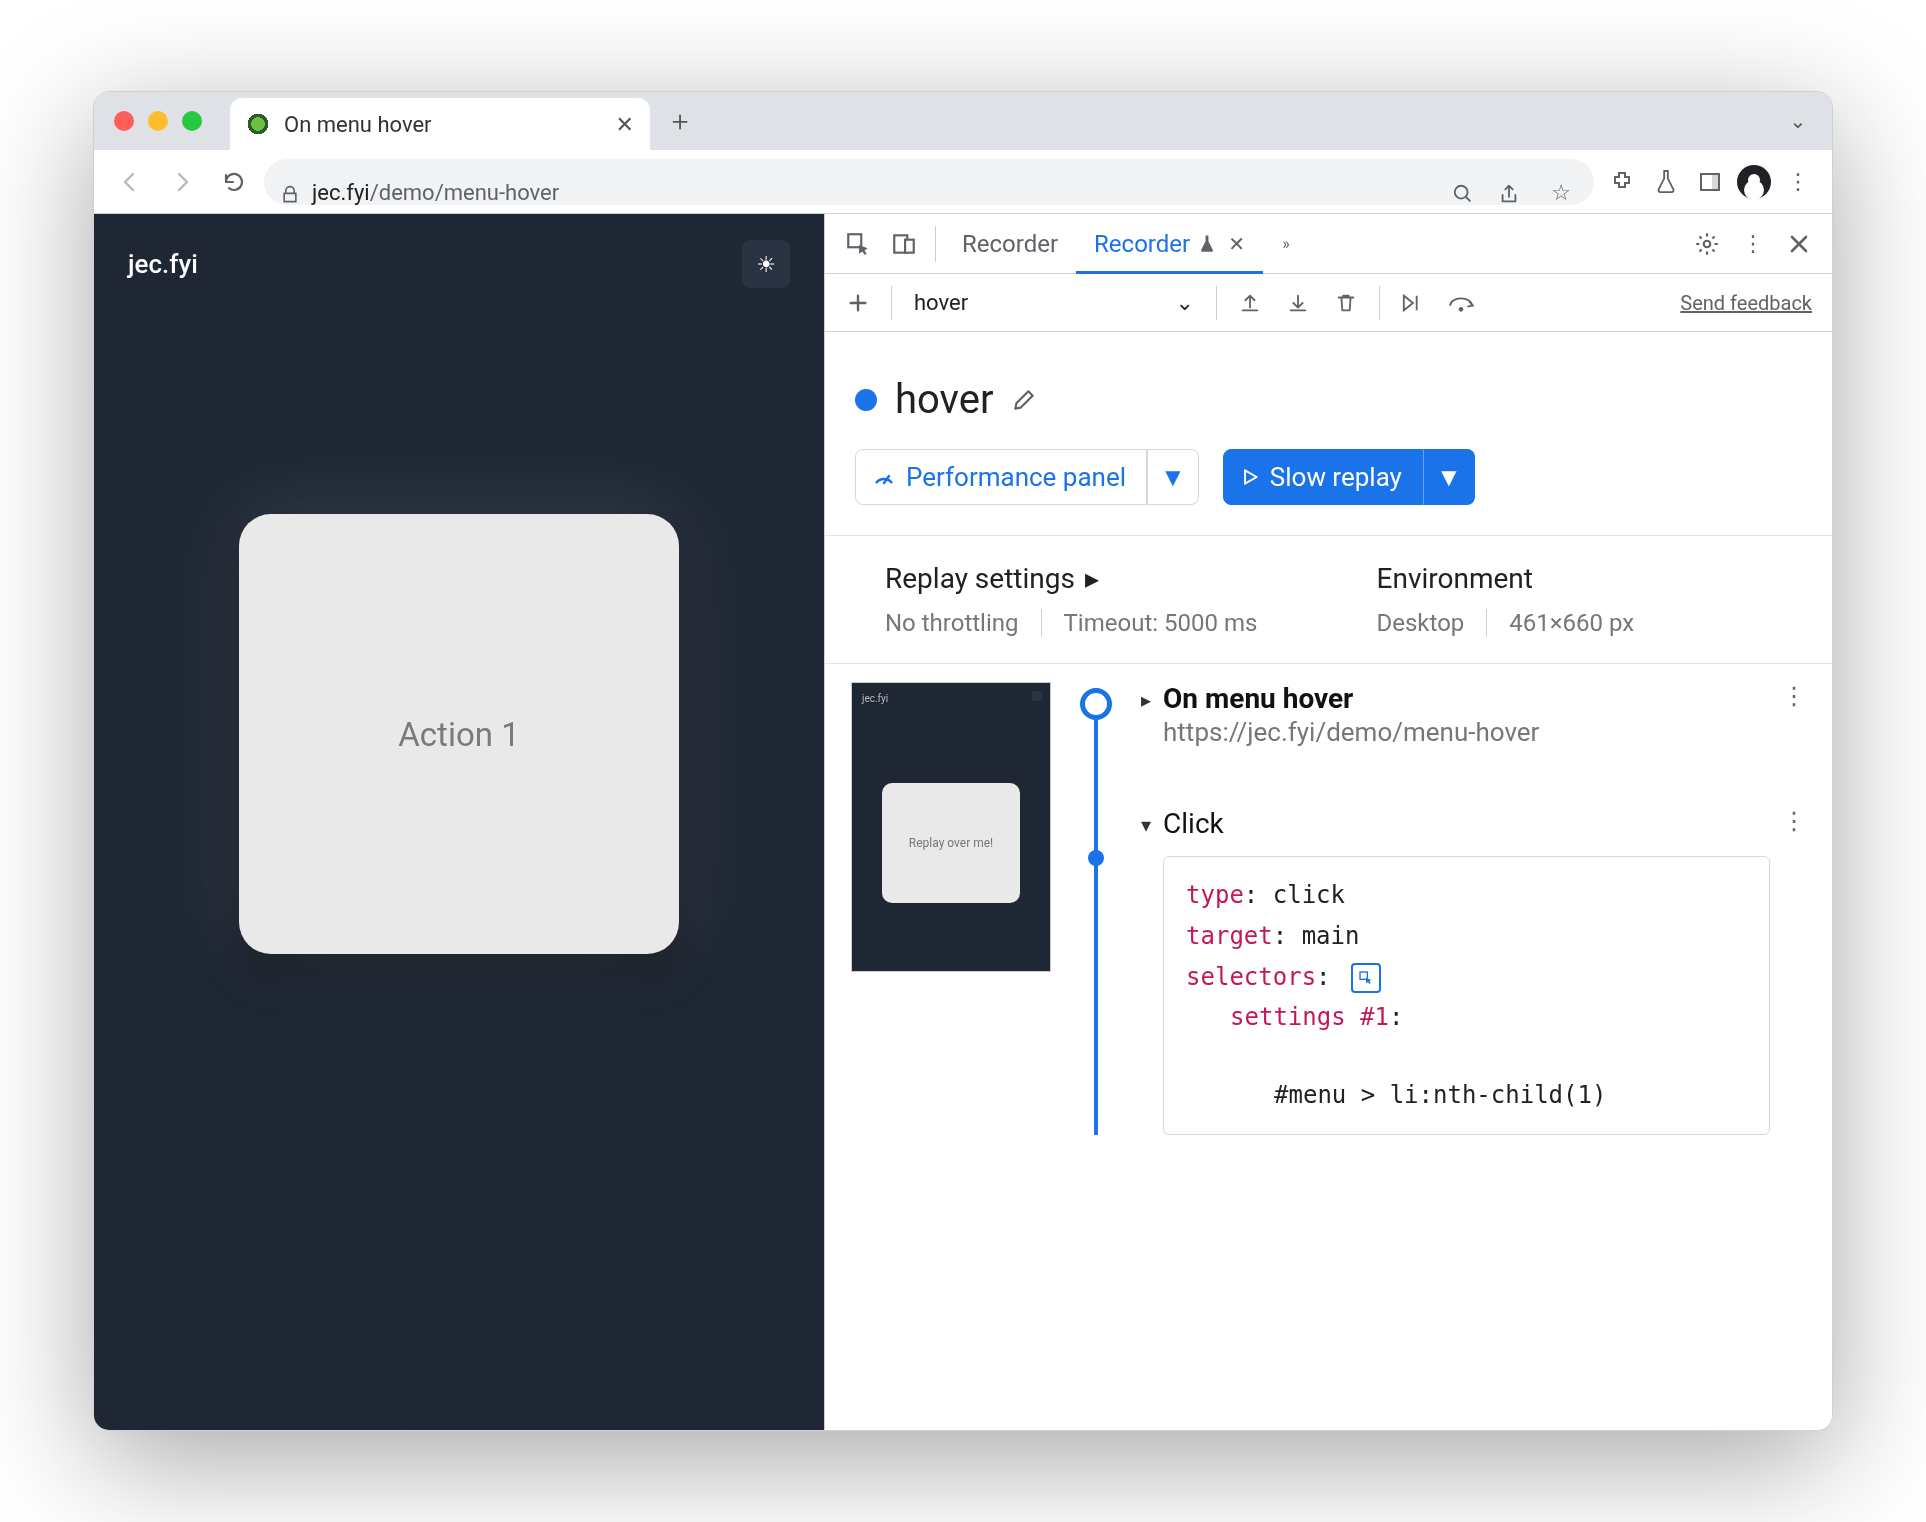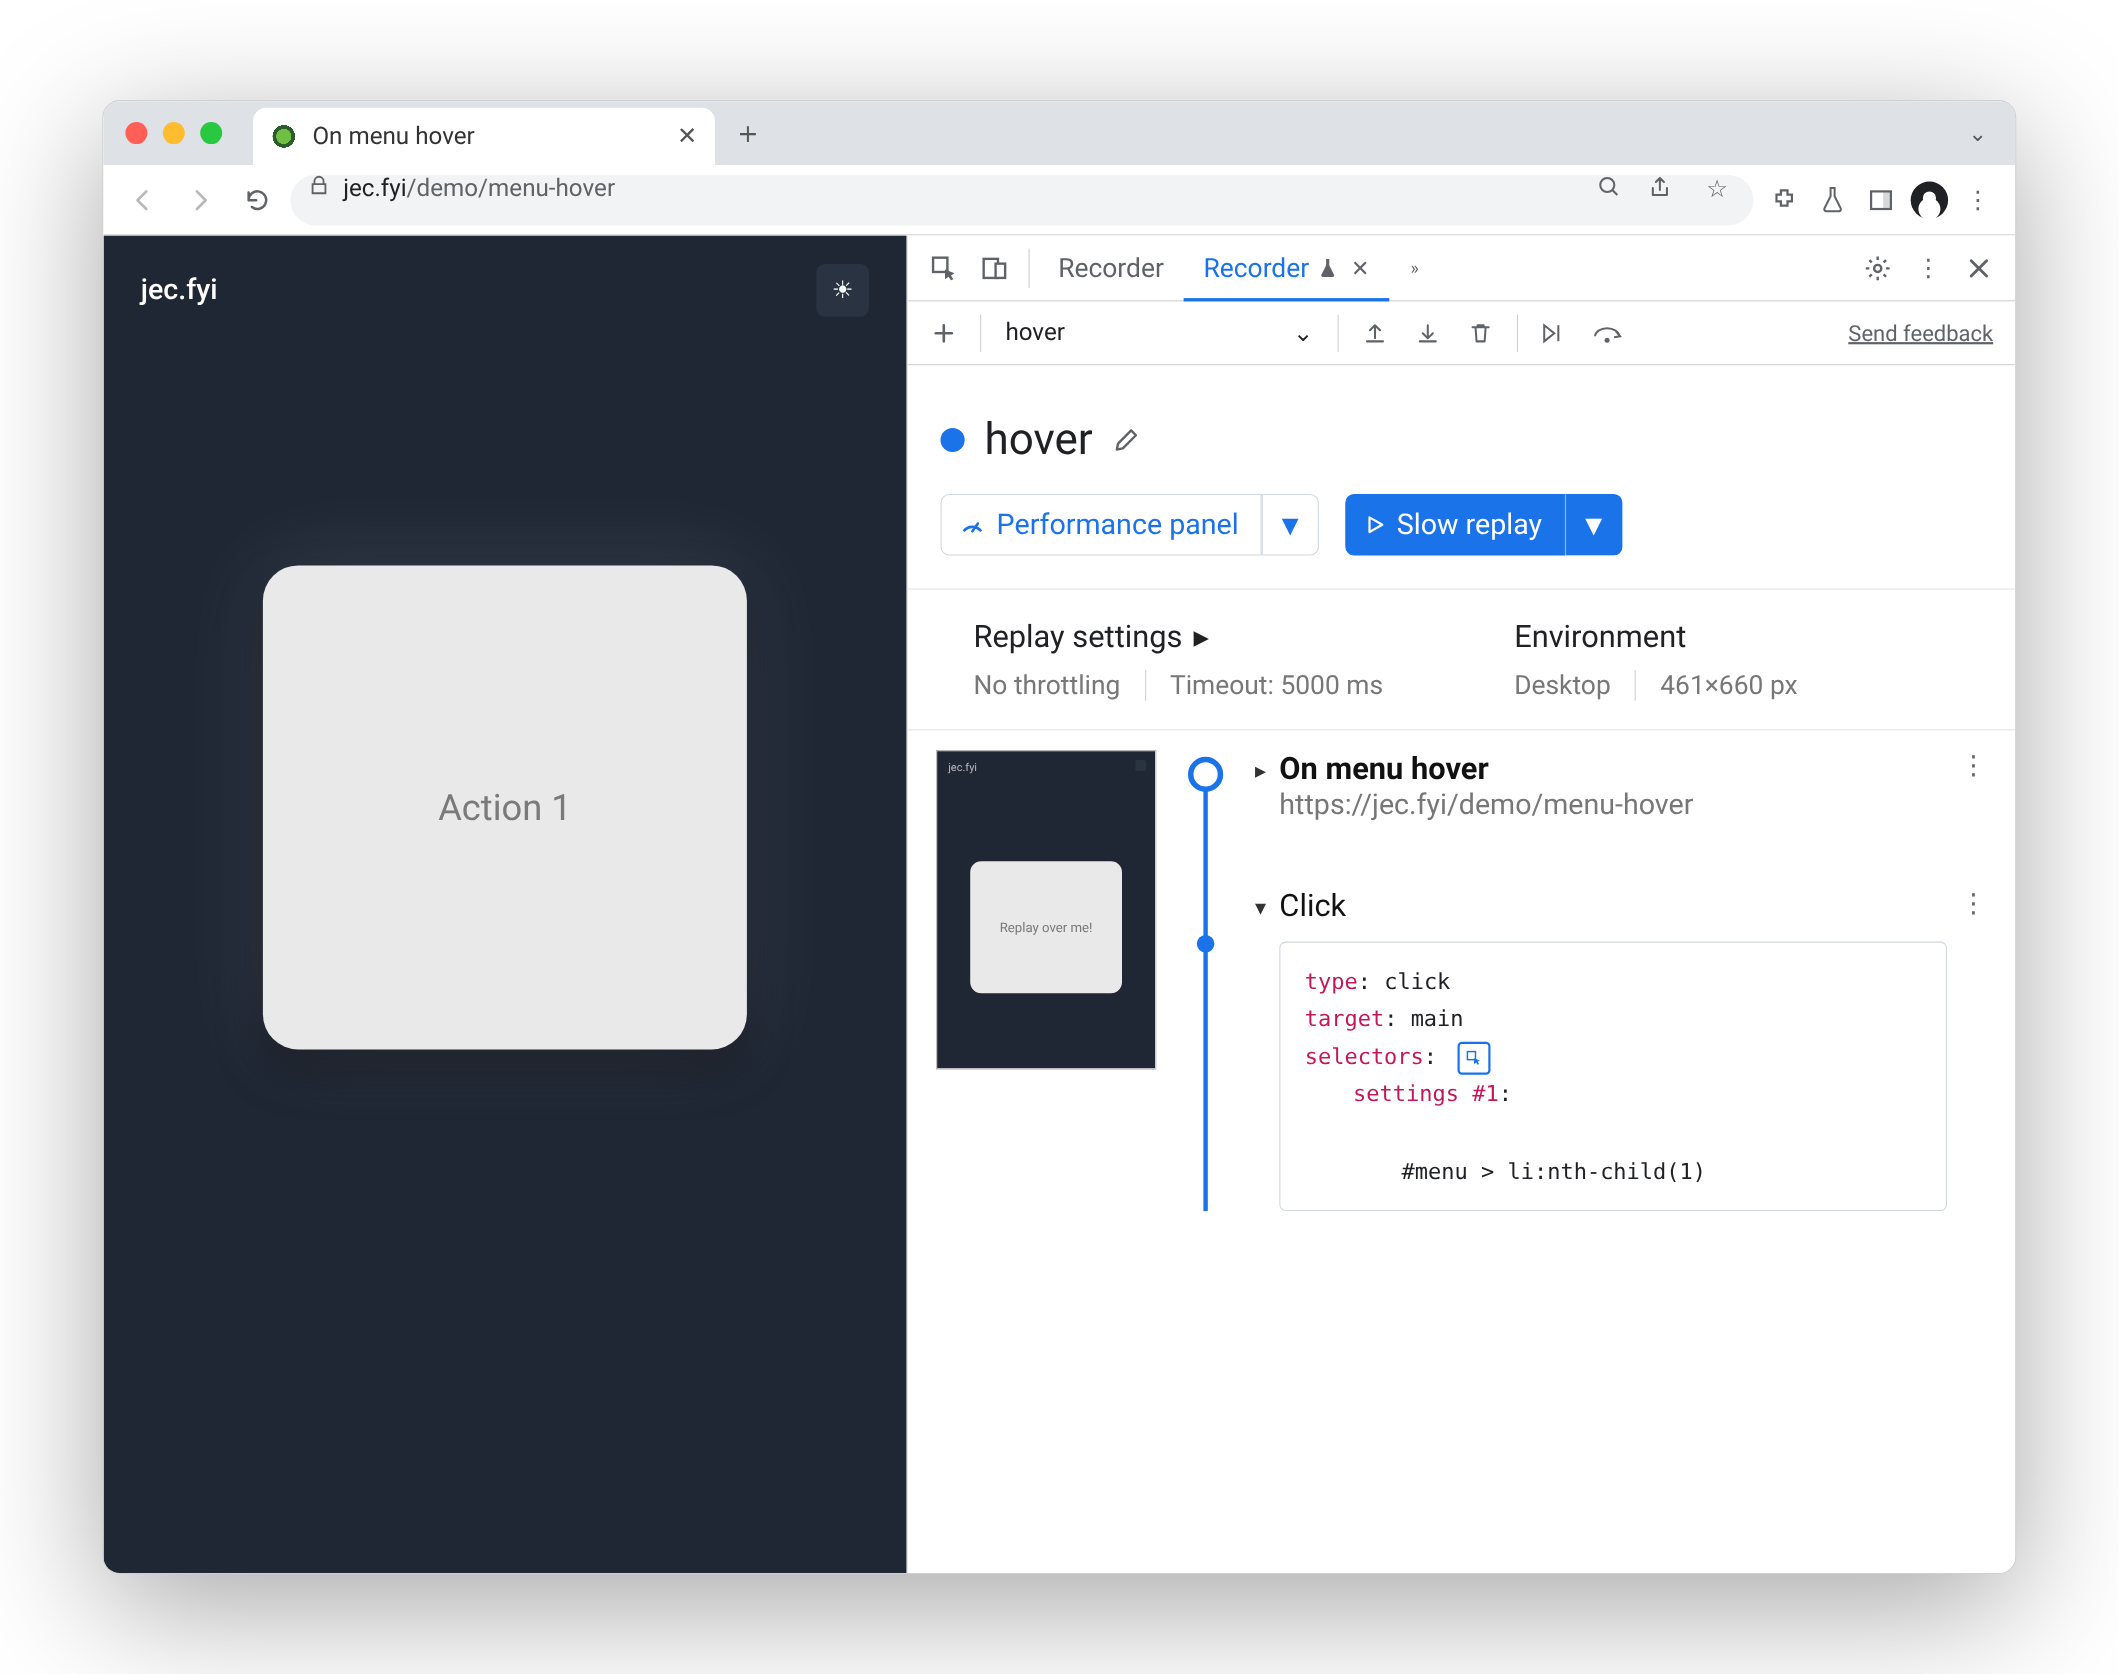--- a/index.html
+++ b/index.html
@@ -84,21 +84,21 @@
   width: 44px; height: 44px; display:flex; align-items:center; justify-content:center;
   color:#5f6368; cursor:pointer; border-radius:50%;
 }
 .navbtn.dis { color:#b8b8b8; }
 .omnibox {
   flex: 1;
   height: 46px;
   background: #f1f3f4;
   border-radius: 23px;
   display: flex;
-  align-items: flex-start;
+  align-items: flex-end;
   padding: 0 16px;
   gap: 12px;
   color:#202124;
   font-size: 22px;
 }
 .omnibox .lock { color:#5f6368; }
 .omnibox .urltext { flex:1; }
 .omnibox .urltext .path { color:#5f6368; }
 .omni-icon { color:#5f6368; width:34px; text-align:center; cursor:pointer; }
 .ext-row { display:flex; align-items:center; gap:4px; }
@@ -240,21 +240,21 @@
 .step-head { display:flex; align-items:flex-start; gap:12px; }
 .step-arrow { font-size:20px; color:#333; margin-top:6px; cursor:pointer; }
 .step-title { font-size:28px; font-weight:700; color:#111; }
 .step-url { font-size:26px; color:#777; margin-top:2px; }
 .step-menu { margin-left:auto; color:#666; cursor:pointer; font-size:24px; }
 .step2 { margin-top:60px; }
 .step2 .step-title { font-weight:400; }
 .code-box {
   margin-top:16px; border:1px solid #d0d7de; border-radius:6px;
   padding:18px 22px; font-family: ui-monospace, Menlo, Consolas, monospace;
-  font-size:20px; line-height:1.7; color:#202124;
+  font-size:24px; line-height:1.7; color:#202124;
 }
 .kw { color:#c2185b; }
 .sel-pick {
   display:inline-flex; width:30px; height:30px; border:2px solid #1a73e8; border-radius:4px;
   align-items:center; justify-content:center; vertical-align:middle; margin-left:6px;
   color:#1a73e8; font-size:16px;
 }
 .indent1 { padding-left:44px; }
 .indent2 { padding-left:88px;margin-top:37px; }
 

